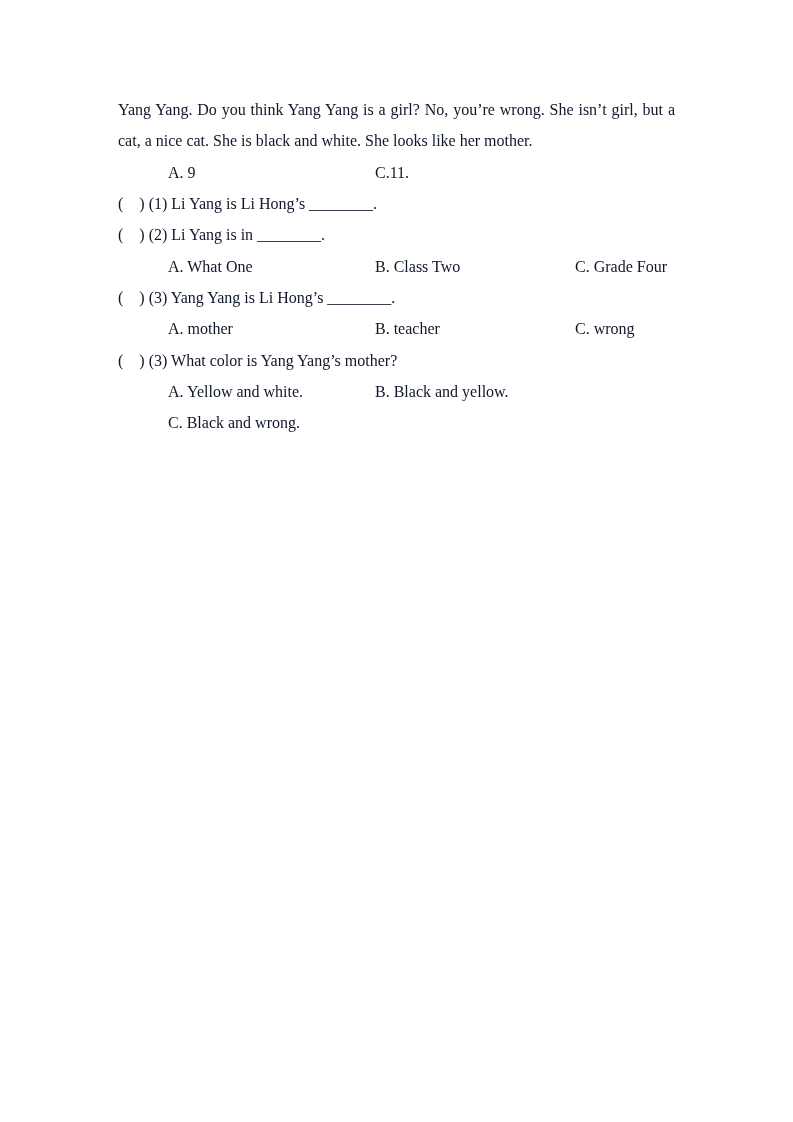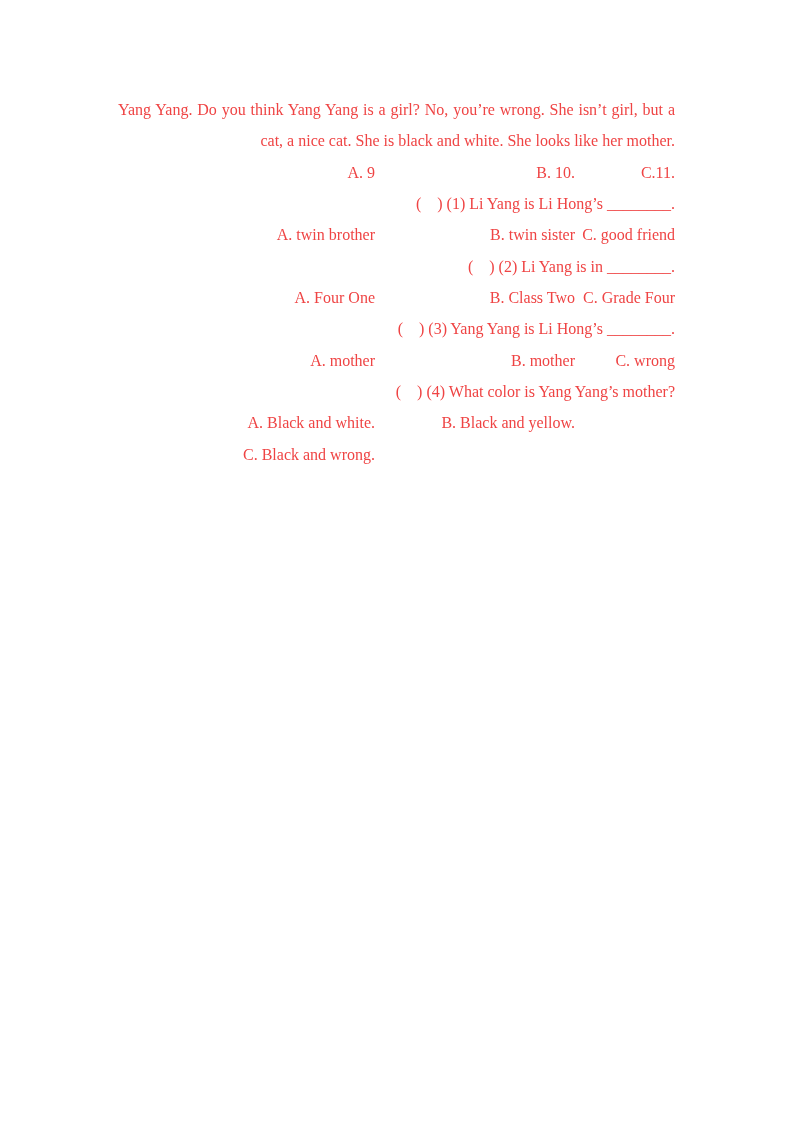--- a/index.html
+++ b/index.html
@@ -12,89 +12,81 @@
     background: #ffffff;
   }
   .page {
     position: relative;
     width: 790px;
     height: 1122px;
     background: #ffffff;
     overflow: hidden;
     font-family: "Liberation Serif", "DejaVu Serif", serif;
     font-size: 16px;
-    color: #ef4444;
+    color: #0f172a;
   }
   .content {
     position: absolute;
     left: 118px;
     top: 94px;
     width: 557px;
   }
   .line {
     margin: 0;
     line-height: 31.33px;
     white-space: pre-wrap;
-    text-align: right;
   }
   .justify {
     text-align: justify;
     text-align-last: justify;
   }
   .opt-row {
     display: grid;
     grid-template-columns: 207px 200px auto;
     padding-left: 50px;
     line-height: 31.33px;
     margin: 0;
   }
   .opt-row span {
     white-space: pre-wrap;
-    text-align: right;
   }
 </style>
 </head>
 <body>
 
 <div class="page">
   <div class="content">
 
     <div class="line justify">Yang Yang. Do you think Yang Yang is a girl? No, you’re wrong. She isn’t girl, but a</div>
     <div class="line">cat, a nice cat. She is black and white. She looks like her mother.</div>
 
     <div class="opt-row">
       <span>A. 9</span>
-      <span>B. 10.</span>
       <span>C.11.</span>
     </div>
 
     <div class="line">(    ) (1) Li Yang is Li Hong’s ________.</div>
-    <div class="opt-row">
-      <span>A. twin brother</span>
-      <span>B. twin sister</span>
-      <span>C. good friend</span>
-    </div>
 
     <div class="line">(    ) (2) Li Yang is in ________.</div>
     <div class="opt-row">
-      <span>A. Four One</span>
+      <span>A. What One</span>
       <span>B. Class Two</span>
       <span>C. Grade Four</span>
     </div>
 
     <div class="line">(    ) (3) Yang Yang is Li Hong’s ________.</div>
     <div class="opt-row">
       <span>A. mother</span>
-      <span>B. mother</span>
+      <span>B. teacher</span>
       <span>C. wrong</span>
     </div>
 
-    <div class="line">(    ) (4) What color is Yang Yang’s mother?</div>
+    <div class="line">(    ) (3) What color is Yang Yang’s mother?</div>
     <div class="opt-row">
-      <span>A. Black and white.</span>
+      <span>A. Yellow and white.</span>
       <span>B. Black and yellow.</span>
       <span></span>
     </div>
     <div class="opt-row">
       <span>C. Black and wrong.</span>
       <span></span>
       <span></span>
     </div>
 
   </div>

